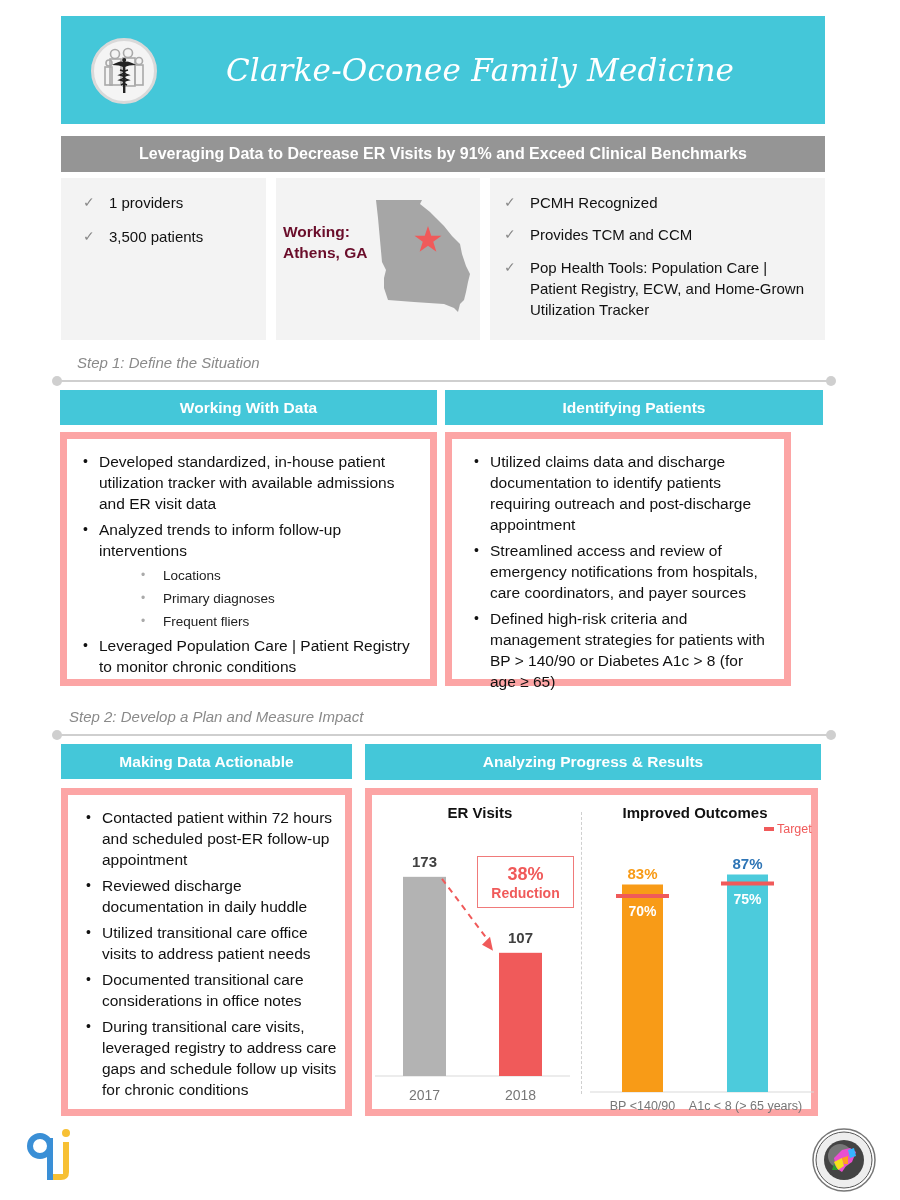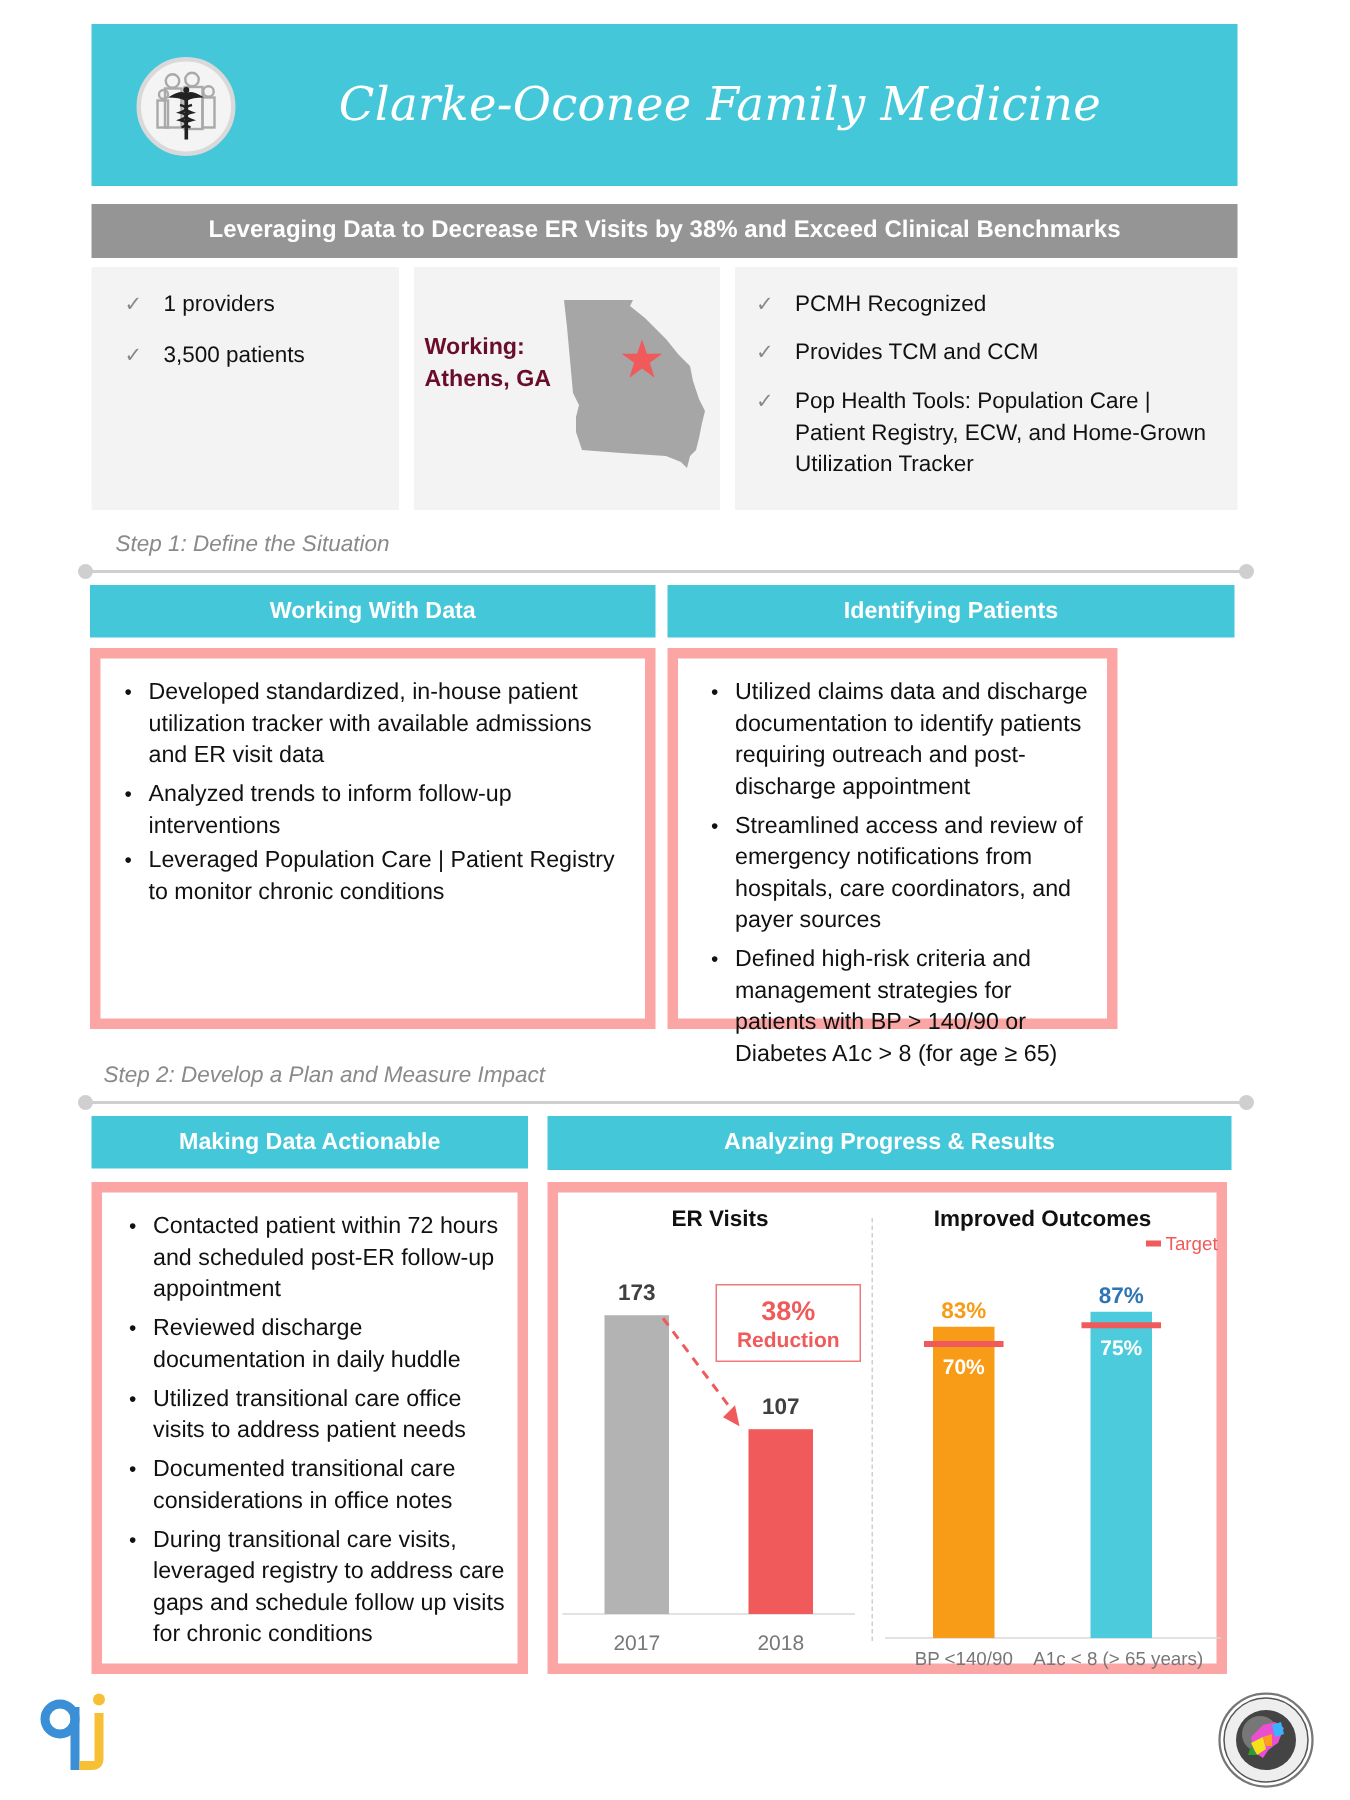--- a/index.html
+++ b/index.html
@@ -67,21 +67,21 @@
       <rect x="25" y="16" width="2.4" height="32"></rect>
       <circle cx="26.2" cy="15" r="2"></circle>
       <path d="M22 25 Q30 27 22 30 Q30 32 22 35 Q30 37 23 40" stroke="#222" stroke-width="1.6" fill="none"></path>
       <path d="M30 25 Q22 27 30 30 Q22 32 30 35 Q22 37 29 40" stroke="#222" stroke-width="1.6" fill="none"></path>
     </g>
   </svg>
 </div>
 <div class="abs banner-title">Clarke-Oconee Family Medicine</div>
 
 <div class="abs subtitle-bar">
-  <span>Leveraging Data to Decrease ER Visits by 38% and Exceed Clinical Benchmarks</span>
+  <span>Leveraging Data to Decrease ER Visits by 91% and Exceed Clinical Benchmarks</span>
 </div>
 
 <div class="abs panel p1">
   <div class="check-item" style="left:22px; top:14px;">
     <span class="check">✓</span>
     <span>1 providers</span>
   </div>
   <div class="check-item" style="left:22px; top:48px;">
     <span class="check">✓</span>
     <span>3,500 patients</span>
@@ -126,26 +126,31 @@
 </div>
 <div class="abs section-head" style="left:445px; top:390px; width:378px; height:35px;">
   <span>Identifying Patients</span>
 </div>
 
 <div class="abs box" style="left:60px; top:432px; width:377px; height:254px; padding:12px 12px 0 10px;">
   <ul class="bullets">
     <li>Developed standardized, in-house patient utilization tracker with available admissions and ER visit data</li>
     <li style="margin-bottom:2px;">
       <span>Analyzed trends to inform follow-up interventions</span>
+      <ul class="sub">
+        <li>Locations</li>
+        <li>Primary diagnoses</li>
+        <li>Frequent fliers</li>
+      </ul>
     </li>
     <li>Leveraged Population Care | Patient Registry to monitor chronic conditions</li>
   </ul>
 </div>
 
-<div class="abs box" style="left:445px; top:432px; width:300px; height:254px; padding:12px 12px 0 16px;">
+<div class="abs box" style="left:445px; top:432px; width:346px; height:254px; padding:12px 12px 0 16px;">
   <ul class="bullets">
     <li>Utilized claims data and discharge documentation to identify patients requiring outreach and post-discharge appointment</li>
     <li>Streamlined access and review of emergency notifications from hospitals, care coordinators, and payer sources</li>
     <li>Defined high-risk criteria and management strategies for patients with BP &gt; 140/90 or Diabetes A1c &gt; 8 (for age ≥ 65)</li>
   </ul>
 </div>
 
 <div class="abs step-title" style="left:69px; top:708px;">Step 2: Develop a Plan and Measure Impact</div>
 <div class="abs step-line" style="left:60px; top:734px; width:772px;"></div>
 <div class="abs step-dot" style="left:52px; top:730px;"></div>

